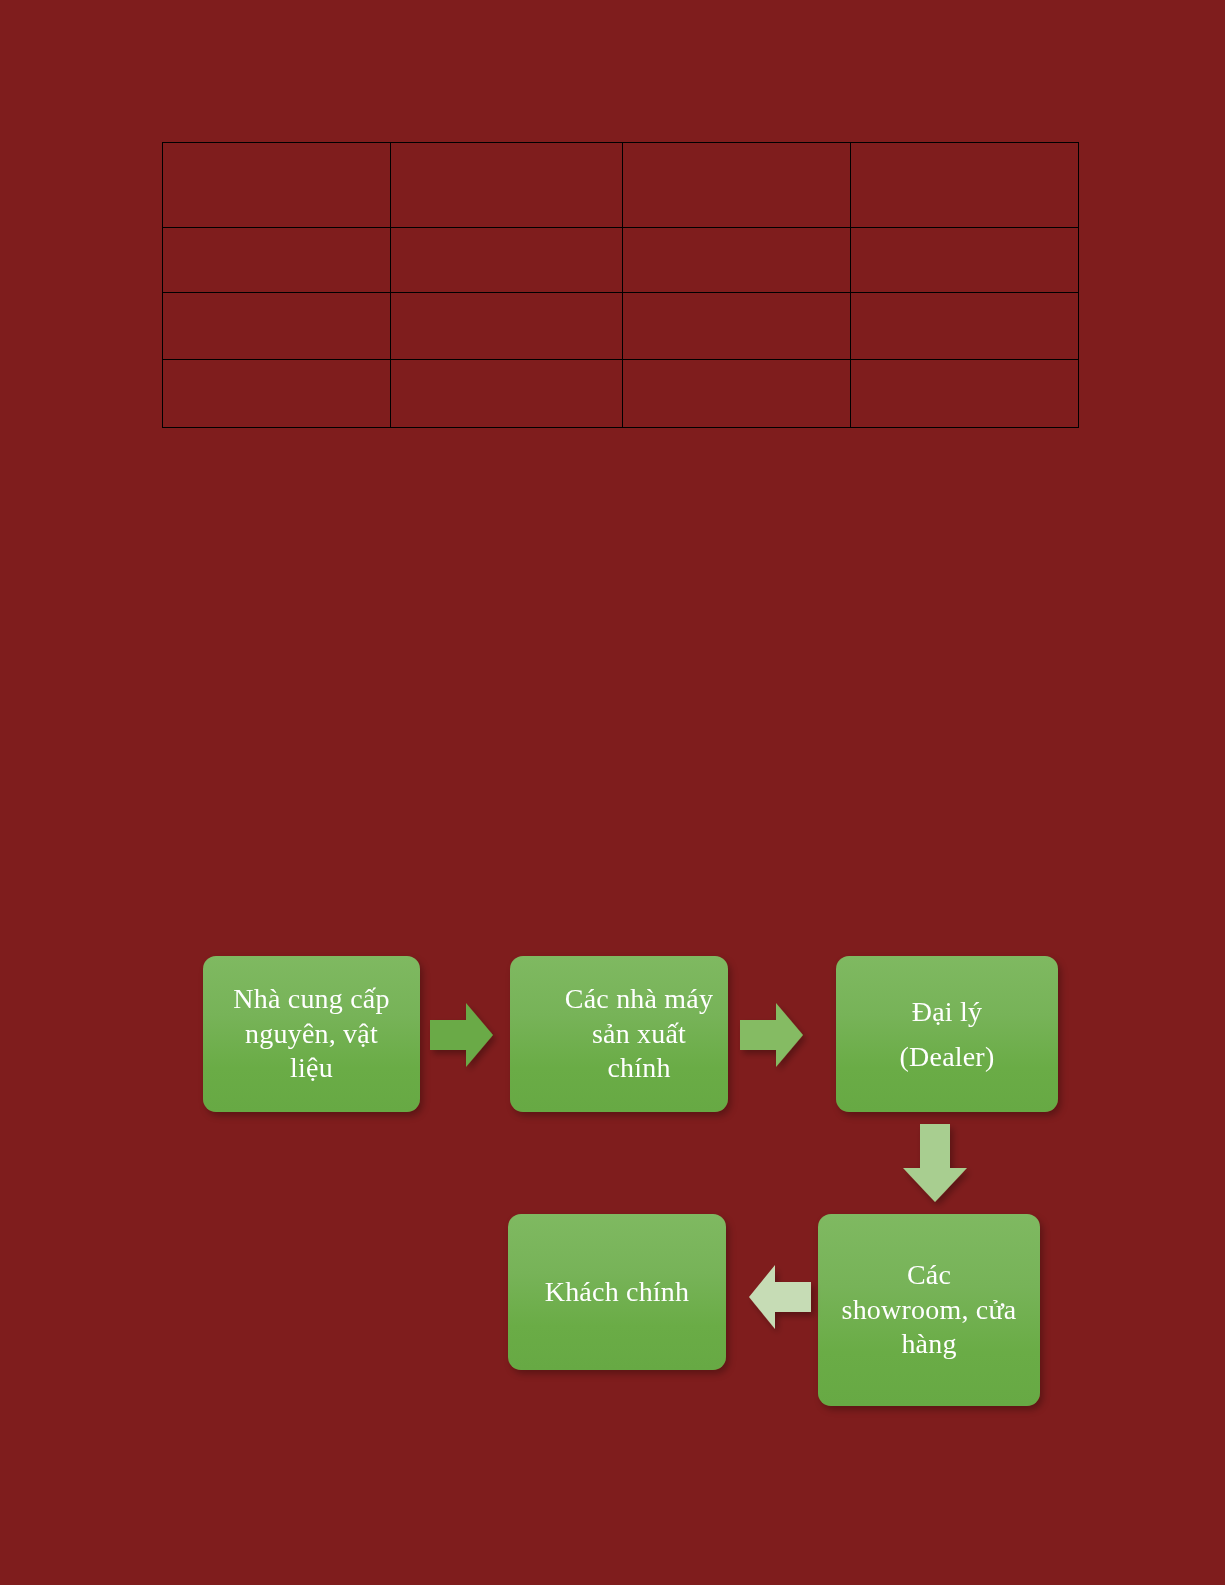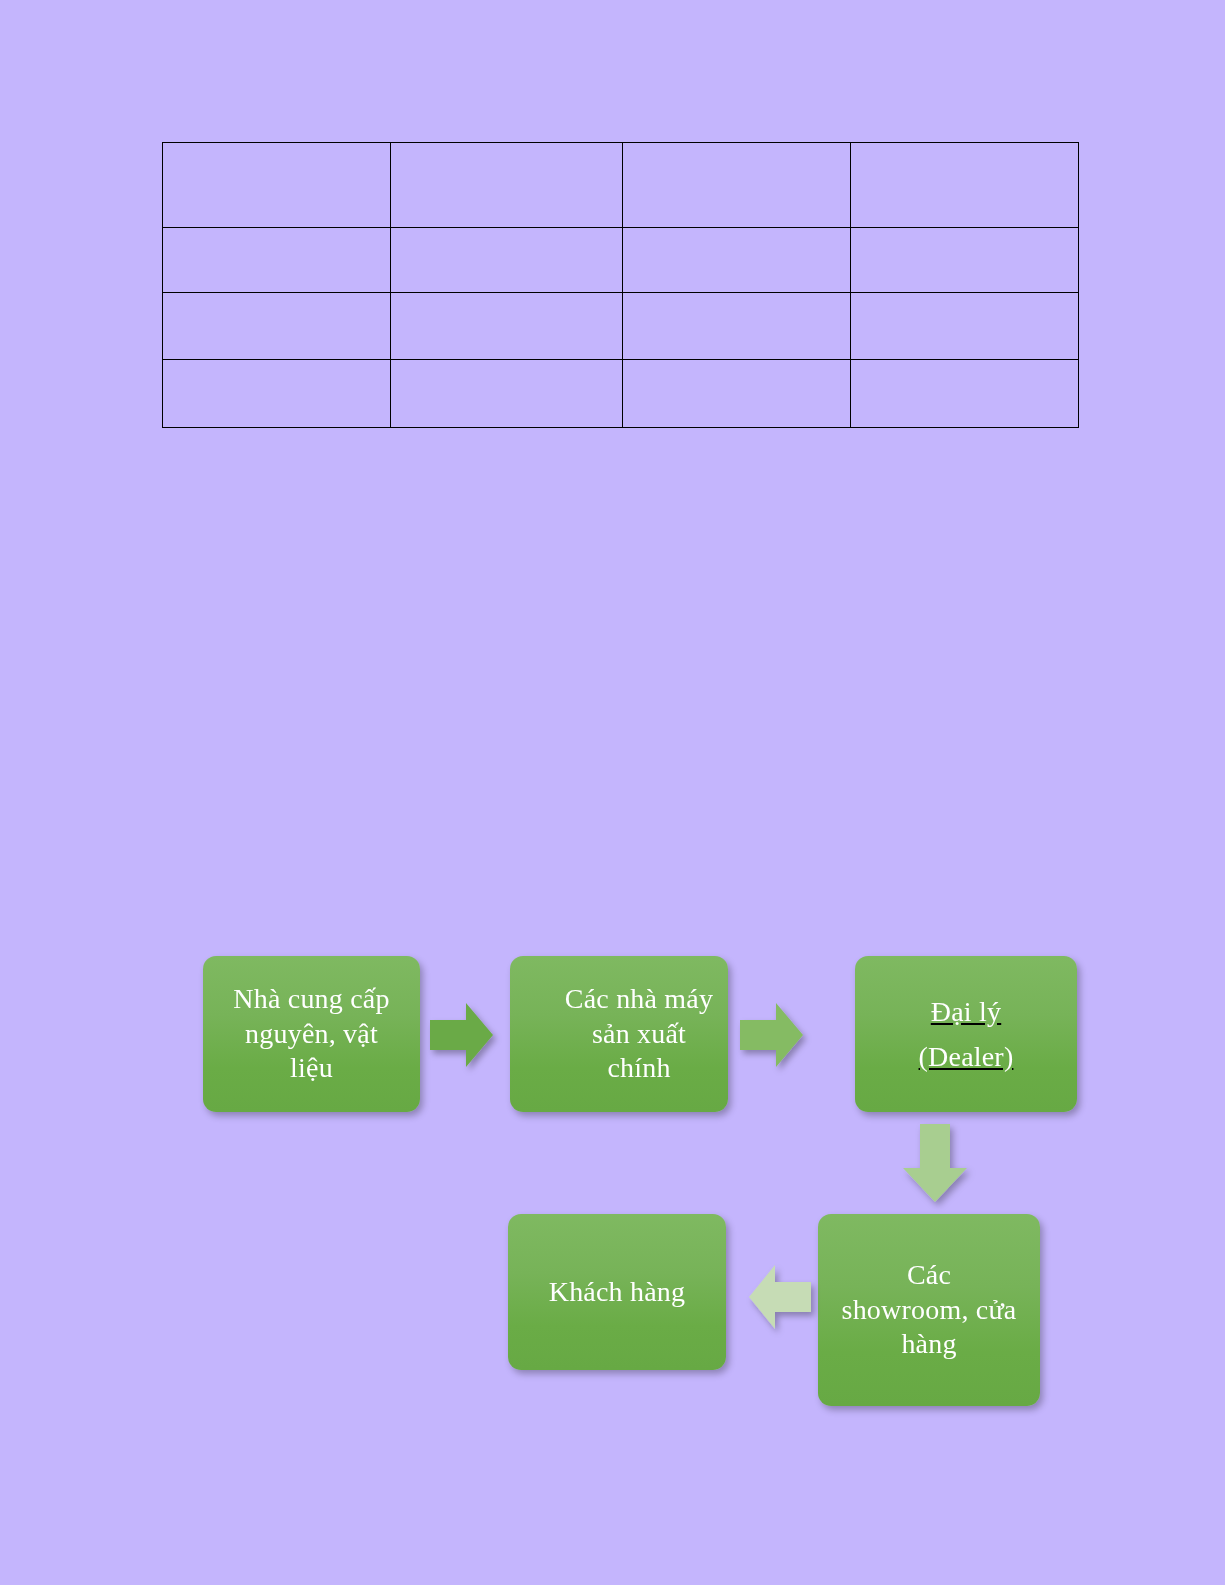--- a/index.html
+++ b/index.html
@@ -12,21 +12,21 @@
     height: 1585px;
     position: relative;
     font-family: "Liberation Serif", "DejaVu Serif", serif;
     overflow: hidden;
   }
 
   
   #page {
     position: absolute;
     inset: 0;
-    background: #c4b5fd;
+    background: #7f1d1d;
   }
 
   
   #data-table {
     position: absolute;
     left: 162px;
     top: 142px;
     width: 916px;
     border-collapse: collapse;
     table-layout: fixed;
@@ -77,21 +77,21 @@
     line-height: 1.24;
     letter-spacing: 0.2px;
     white-space: pre-line;
     padding: 0 8px;
   }
   .flow-box.wide-lines .label { line-height: 1.62; }
 
   
   #box-supplier  { left: 203px; top: 956px;  width: 217px; height: 156px; }
   #box-factory   { left: 510px; top: 956px;  width: 218px; height: 156px; padding-left: 40px; }
-  #box-dealer    { left: 855px; top: 956px;  width: 222px; height: 156px; text-decoration: underline; }
+  #box-dealer    { left: 836px; top: 956px;  width: 222px; height: 156px; }
   #box-showroom  { left: 818px; top: 1214px; width: 222px; height: 192px; }
   #box-customer  { left: 508px; top: 1214px; width: 218px; height: 156px; }
 
   
   .flow-arrow {
     position: absolute;
     display: block;
   }
   #arrow-1 { left: 430px; top: 1000px; width: 64px;  height: 70px; }
   #arrow-2 { left: 740px; top: 1000px; width: 64px;  height: 70px; }
@@ -202,17 +202,17 @@
         <defs>
           <filter id="sh4" x="-40%" y="-40%" width="190%" height="190%">
             <feDropShadow dx="3" dy="4" stdDeviation="3" flood-color="#000000" flood-opacity="0.3"></feDropShadow>
           </filter>
         </defs>
         <polygon points="63,20 27,20 27,3 1,35 27,67 27,50 63,50" fill="#C6DCB5" filter="url(#sh4)"></polygon>
       </svg>
     </div>
 
     <div id="box-customer" class="flow-box">
-      <span class="label">Khách  hàng</span>
+      <span class="label">Khách  chính</span>
     </div>
 
   </div>
 </div>
 
 </body></html>

